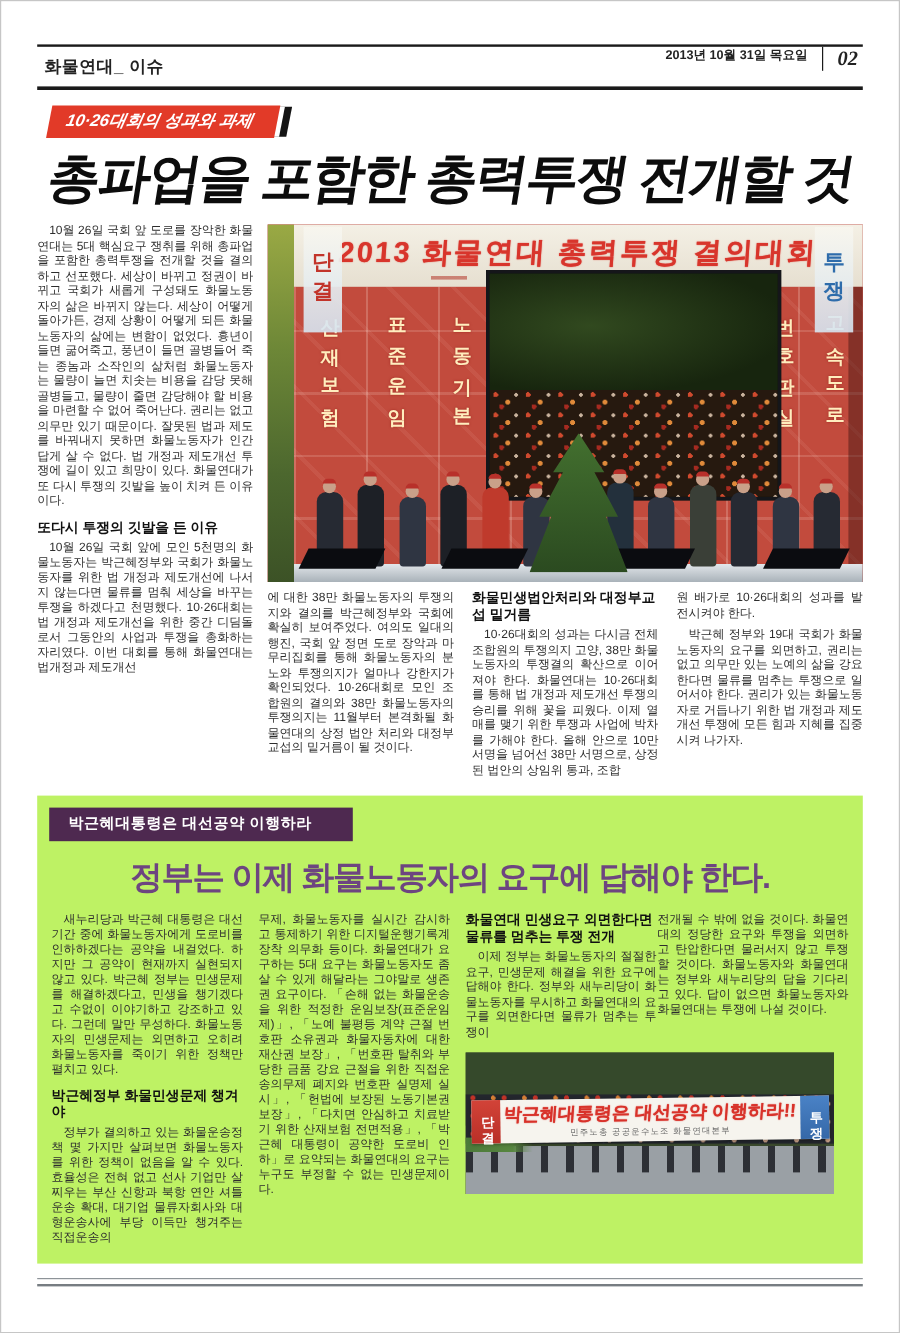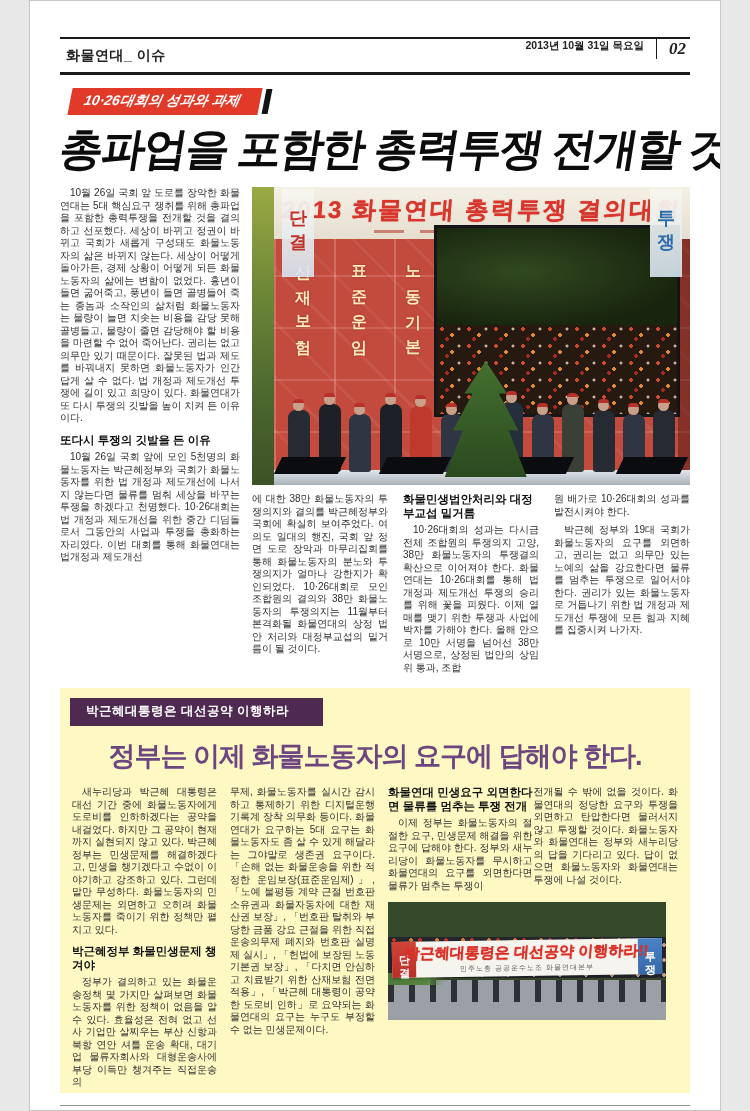--- a/index.html
+++ b/index.html
@@ -1,16 +1,16 @@
 <!DOCTYPE html>
 <html><head>
 <meta charset="utf-8">
 <style>
   html,body{margin:0;padding:0;background:#e8e8e8;}
-  .page{position:relative;width:692px;height:1111px;margin:0 auto;background:#fff;
+  .page{position:relative;width:750px;height:1111px;margin:0 auto;background:#fff;
         border:1px solid #c6c6c6;box-sizing:border-box;overflow:hidden;
         font-family:"Liberation Sans","DejaVu Sans",sans-serif;color:#222;}
 
   
   .masthead{margin:36px 30px 0;height:33px;border-top:2px solid #1a1a1a;border-bottom:3px solid #1a1a1a;
             display:flex;align-items:stretch;justify-content:space-between;}
   .mast-left{display:flex;align-items:center;font-size:14px;font-weight:900;letter-spacing:.5px;padding-left:6px;}
   .mast-right{display:flex;align-items:flex-start;}
   .mast-date{display:flex;align-items:center;font-size:10.5px;font-weight:700;padding-right:12px;}
   .mast-page{display:flex;align-items:center;border-left:1.5px solid #1a1a1a;padding:0 4px 0 12px;
@@ -84,21 +84,21 @@
   .person:nth-child(5n){background:#3a3f37;}
   .person.red{background:#bf3a2c;height:66px;}
   .person.suit{background:#23303c;height:70px;}
   .p1-tree{position:absolute;z-index:6;left:44%;bottom:8px;width:82px;height:116px;
      background:linear-gradient(180deg,#43702f,#2b4a20);
      clip-path:polygon(50% 0,76% 28%,66% 28%,90% 60%,78% 60%,100% 100%,0 100%,22% 60%,10% 60%,34% 28%,24% 28%);}
   .p1-mon{position:absolute;z-index:5;bottom:11px;width:64px;height:17px;background:#0b0c10;transform:skewX(-26deg);}
   .m1{left:6%;}.m2{left:30%;}.m3{left:58%;}.m4{left:84%;}
 
   
-  .article2{margin:14px 30px 0;background:#fef9c3;padding:10px 10px 4px;box-sizing:border-box;}
+  .article2{margin:14px 30px 0;background:#bef264;padding:10px 10px 14px;box-sizing:border-box;}
   .kicker2{width:fit-content;background:#4e2950;color:#fff;font-size:12.5px;font-weight:900;
            padding:5px 34px 6px 16px;letter-spacing:.5px;}
   h2.headline2{margin:14px 0 14px;text-align:center;color:#6d4580;font-size:27px;line-height:32px;
                font-weight:900;letter-spacing:-1px;white-space:nowrap;}
   .a2-cols{display:flex;gap:13px;padding:0 2px;}
   .a2-col{flex:1;min-width:0;}
   .a2-wrap2{flex:2;min-width:0;display:flex;flex-direction:column;}
   .a2-two{display:flex;gap:1px;}
   .a2-two .col{flex:1;min-width:0;}
 

